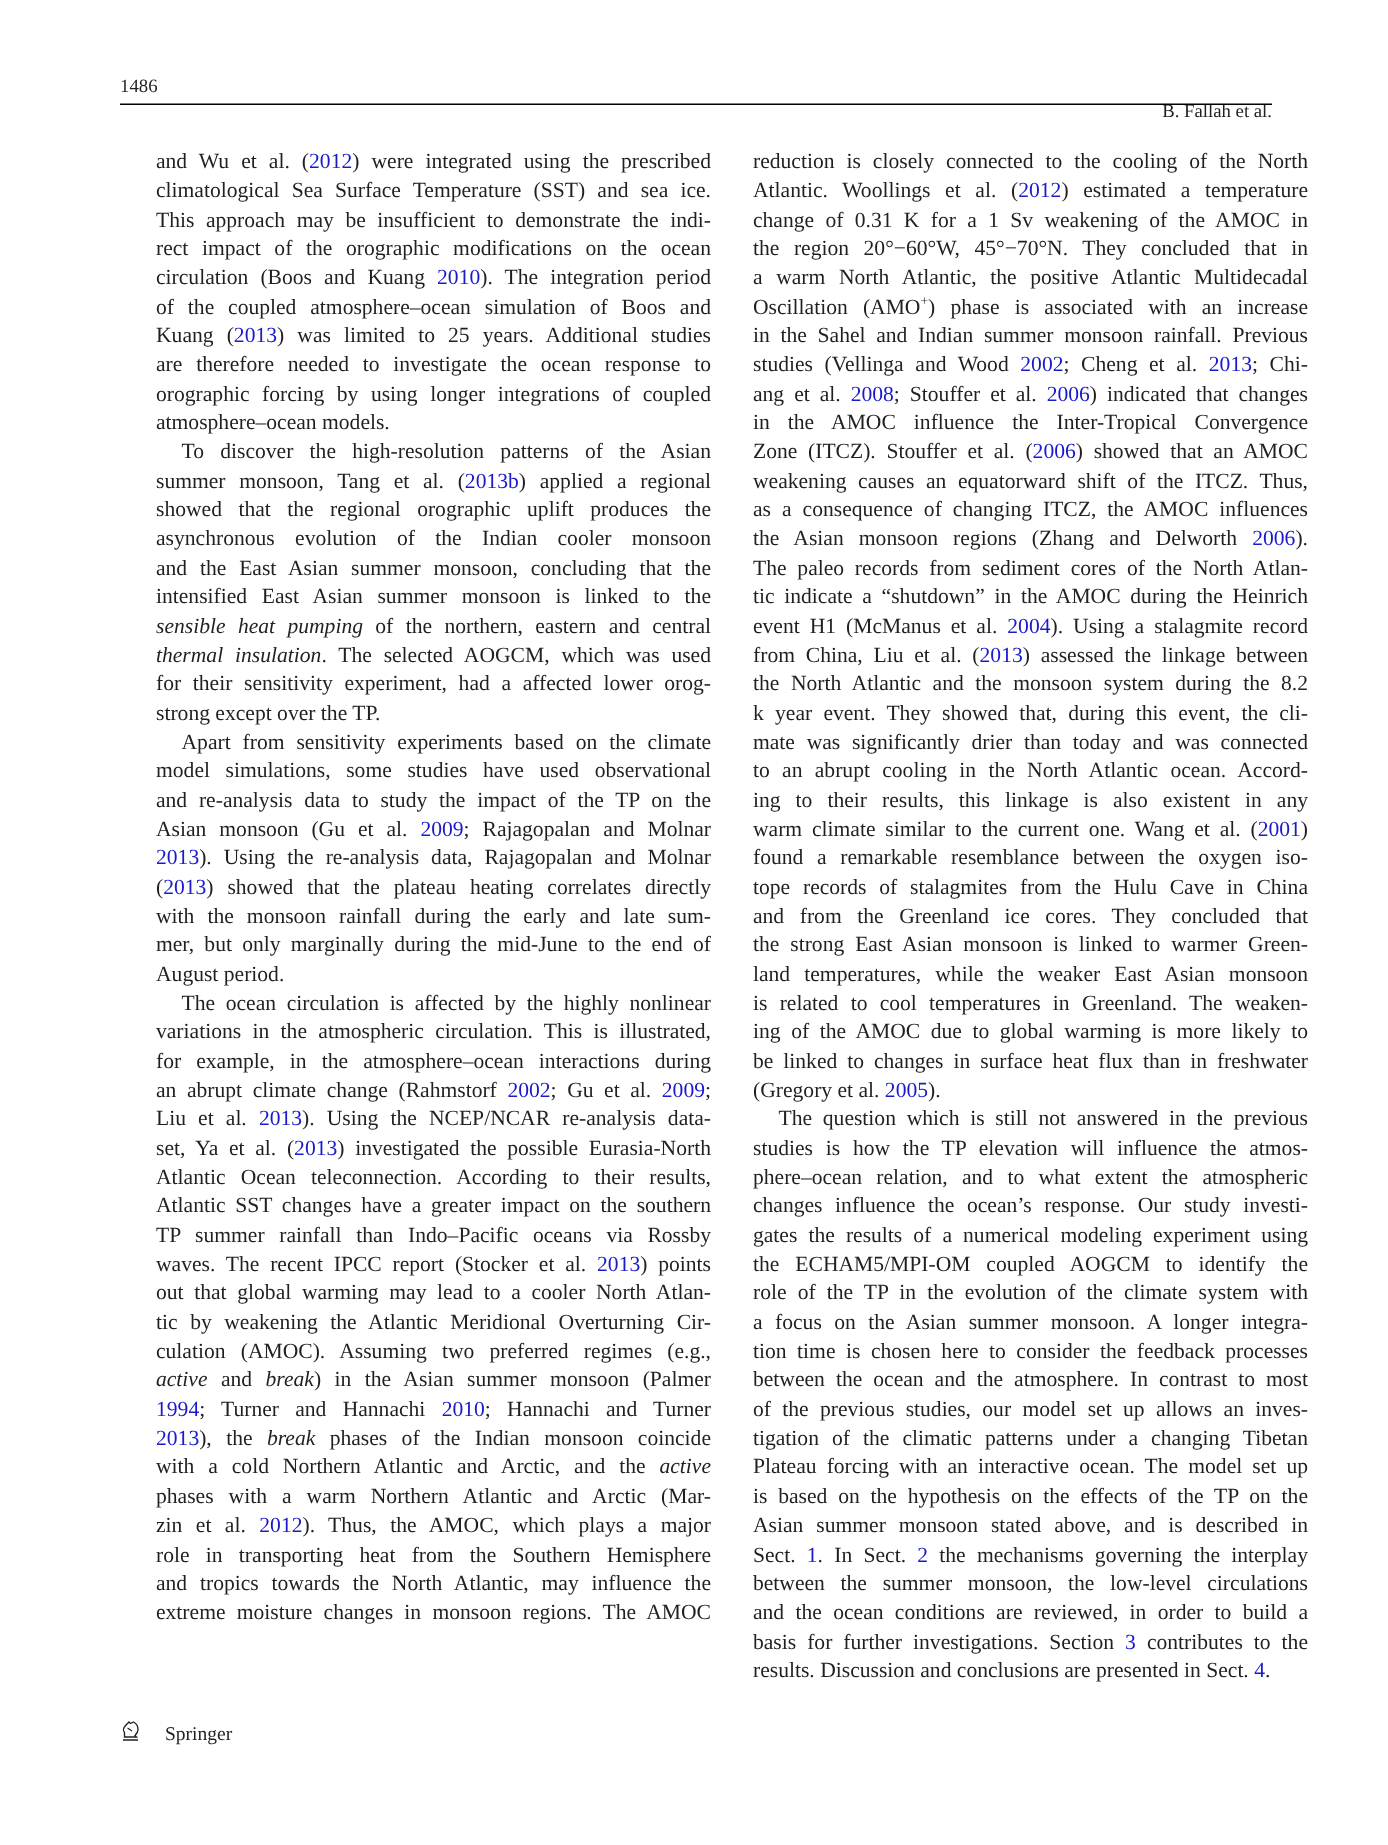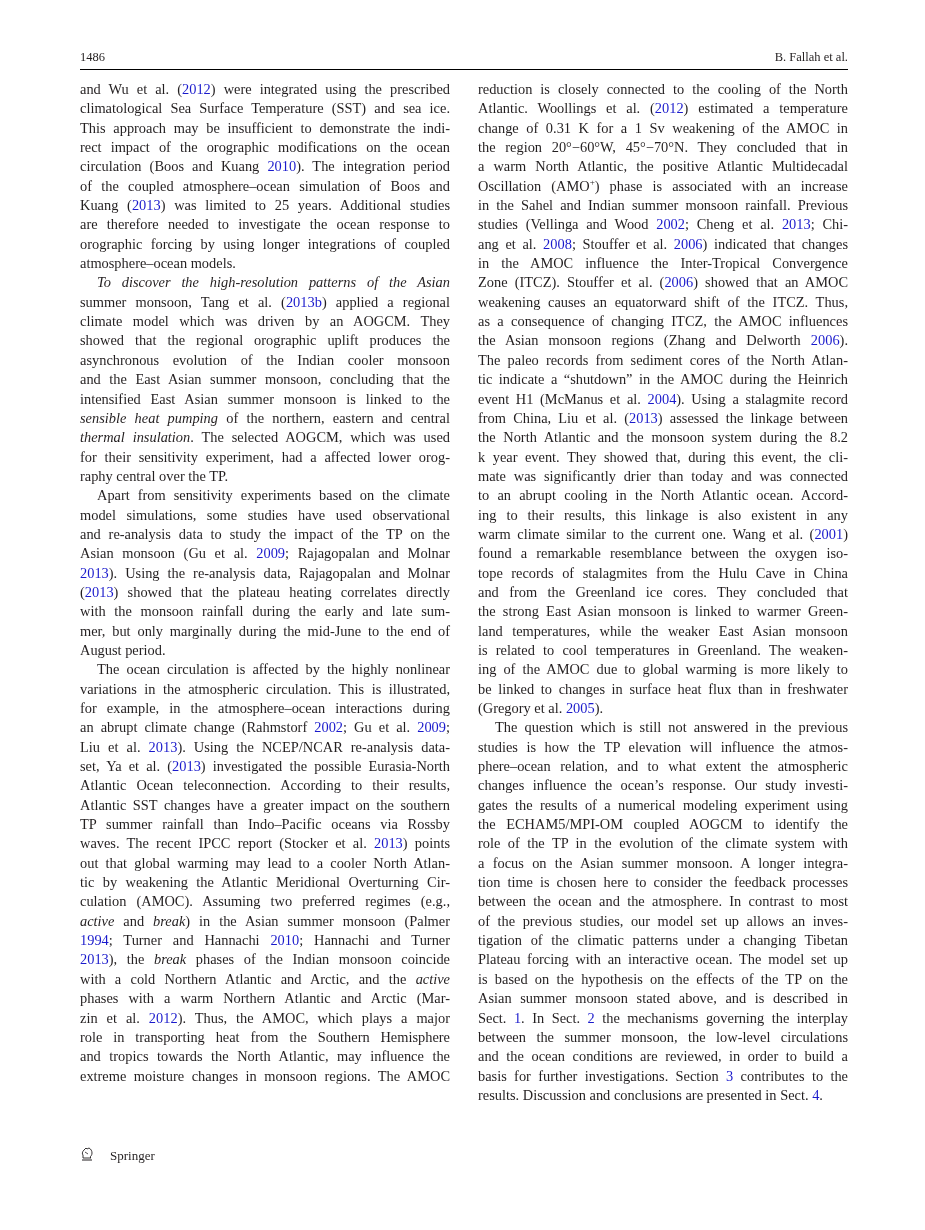--- a/index.html
+++ b/index.html
@@ -1,25 +1,25 @@
 <!DOCTYPE html>
 <html><head>
 <meta charset="utf-8">
 <style>
   html, body { margin: 0; padding: 0; background: #ffffff; }
   body { width: 925px; height: 1230px; position: relative; overflow: hidden;
          font-family: "Liberation Serif", "DejaVu Serif", serif; color: #231f20; }
   .header { position: absolute; left: 80px; top: 50px; width: 768px; height: 16px;
             font-size: 12.5px; }
   .header .pno { position: absolute; left: 0; top: 0; }
-  .header .auth { position: absolute; right: 0; top: 0; }
+  .header .auth { position: absolute; right: 0; top: 17px; }
   .rule { position: absolute; left: 80px; top: 69px; width: 768px; height: 0;
           border-top: 1.3px solid #000; }
-  .col { position: absolute; top: 80px; width: 370px; font-size: 14.4px;
-         line-height: 19.35px; text-align: justify; hyphens: manual; }
+  .col { position: absolute; top: 99px; width: 370px; font-size: 14.4px;
+         line-height: 19.35px; text-align: justify; hyphens: manual; margin-left: 24px; }
   .col.left { left: 80px; }
   .col.right { left: 478px; }
   .col p { margin: 0; text-indent: 0; }
   .col .line { display: block; text-align: justify; text-align-last: justify; white-space: nowrap; }
   .col .line.last { text-align-last: left; }
   a.ref { color: #1a1acc; text-decoration: none; }
   .footer { position: absolute; left: 80px; top: 1147px; height: 18px; font-size: 13px;
             display: flex; align-items: center; gap: 16px; }
   .footer svg { width: 14px; height: 16px; }
   sup { font-size: 9px; line-height: 0; }
@@ -40,31 +40,30 @@
       <span class="line"><span>This approach may be insufficient to demonstrate the indi-</span></span>
       <span class="line"><span>rect impact of the orographic modifications on the ocean</span></span>
       <span class="line"><span>circulation (Boos and Kuang </span><a class="ref">2010</a><span>). The integration period</span></span>
       <span class="line"><span>of the coupled atmosphere–ocean simulation of Boos and</span></span>
       <span class="line"><span>Kuang (</span><a class="ref">2013</a><span>) was limited to 25 years. Additional studies</span></span>
       <span class="line"><span>are therefore needed to investigate the ocean response to</span></span>
       <span class="line"><span>orographic forcing by using longer integrations of coupled</span></span>
       <span class="line last"><span>atmosphere–ocean models.</span></span>
     </p>
     <p>
-      <span class="line" style="padding-left: 17px; font-style: italic;"><span>To discover the high-resolution patterns of the Asian</span></span>
+      <span class="line" style="padding-left: 17px;"><span>To discover the high-resolution patterns of the Asian</span></span>
       <span class="line"><span>summer monsoon, Tang et al. (</span><a class="ref">2013b</a><span>) applied a regional</span></span>
-      <span class="line"><span>climate model which was driven by an AOGCM. They</span></span>
       <span class="line"><span>showed that the regional orographic uplift produces the</span></span>
       <span class="line"><span>asynchronous evolution of the Indian cooler monsoon</span></span>
       <span class="line"><span>and the East Asian summer monsoon, concluding that the</span></span>
       <span class="line"><span>intensified East Asian summer monsoon is linked to the</span></span>
       <span class="line"><i>sensible heat pumping</i><span> of the northern, eastern and central</span></span>
       <span class="line"><i>thermal insulation</i><span>. The selected AOGCM, which was used</span></span>
       <span class="line"><span>for their sensitivity experiment, had a affected lower orog-</span></span>
-      <span class="line last"><span>raphy central over the TP.</span></span>
+      <span class="line last"><span>strong except over the TP.</span></span>
     </p>
     <p>
       <span class="line" style="padding-left: 17px;"><span>Apart from sensitivity experiments based on the climate</span></span>
       <span class="line"><span>model simulations, some studies have used observational</span></span>
       <span class="line"><span>and re-analysis data to study the impact of the TP on the</span></span>
       <span class="line"><span>Asian monsoon (Gu et al. </span><a class="ref">2009</a><span>; Rajagopalan and Molnar</span></span>
       <span class="line"><a class="ref">2013</a><span>). Using the re-analysis data, Rajagopalan and Molnar</span></span>
       <span class="line"><span>(</span><a class="ref">2013</a><span>) showed that the plateau heating correlates directly</span></span>
       <span class="line"><span>with the monsoon rainfall during the early and late sum-</span></span>
       <span class="line"><span>mer, but only marginally during the mid-June to the end of</span></span>

